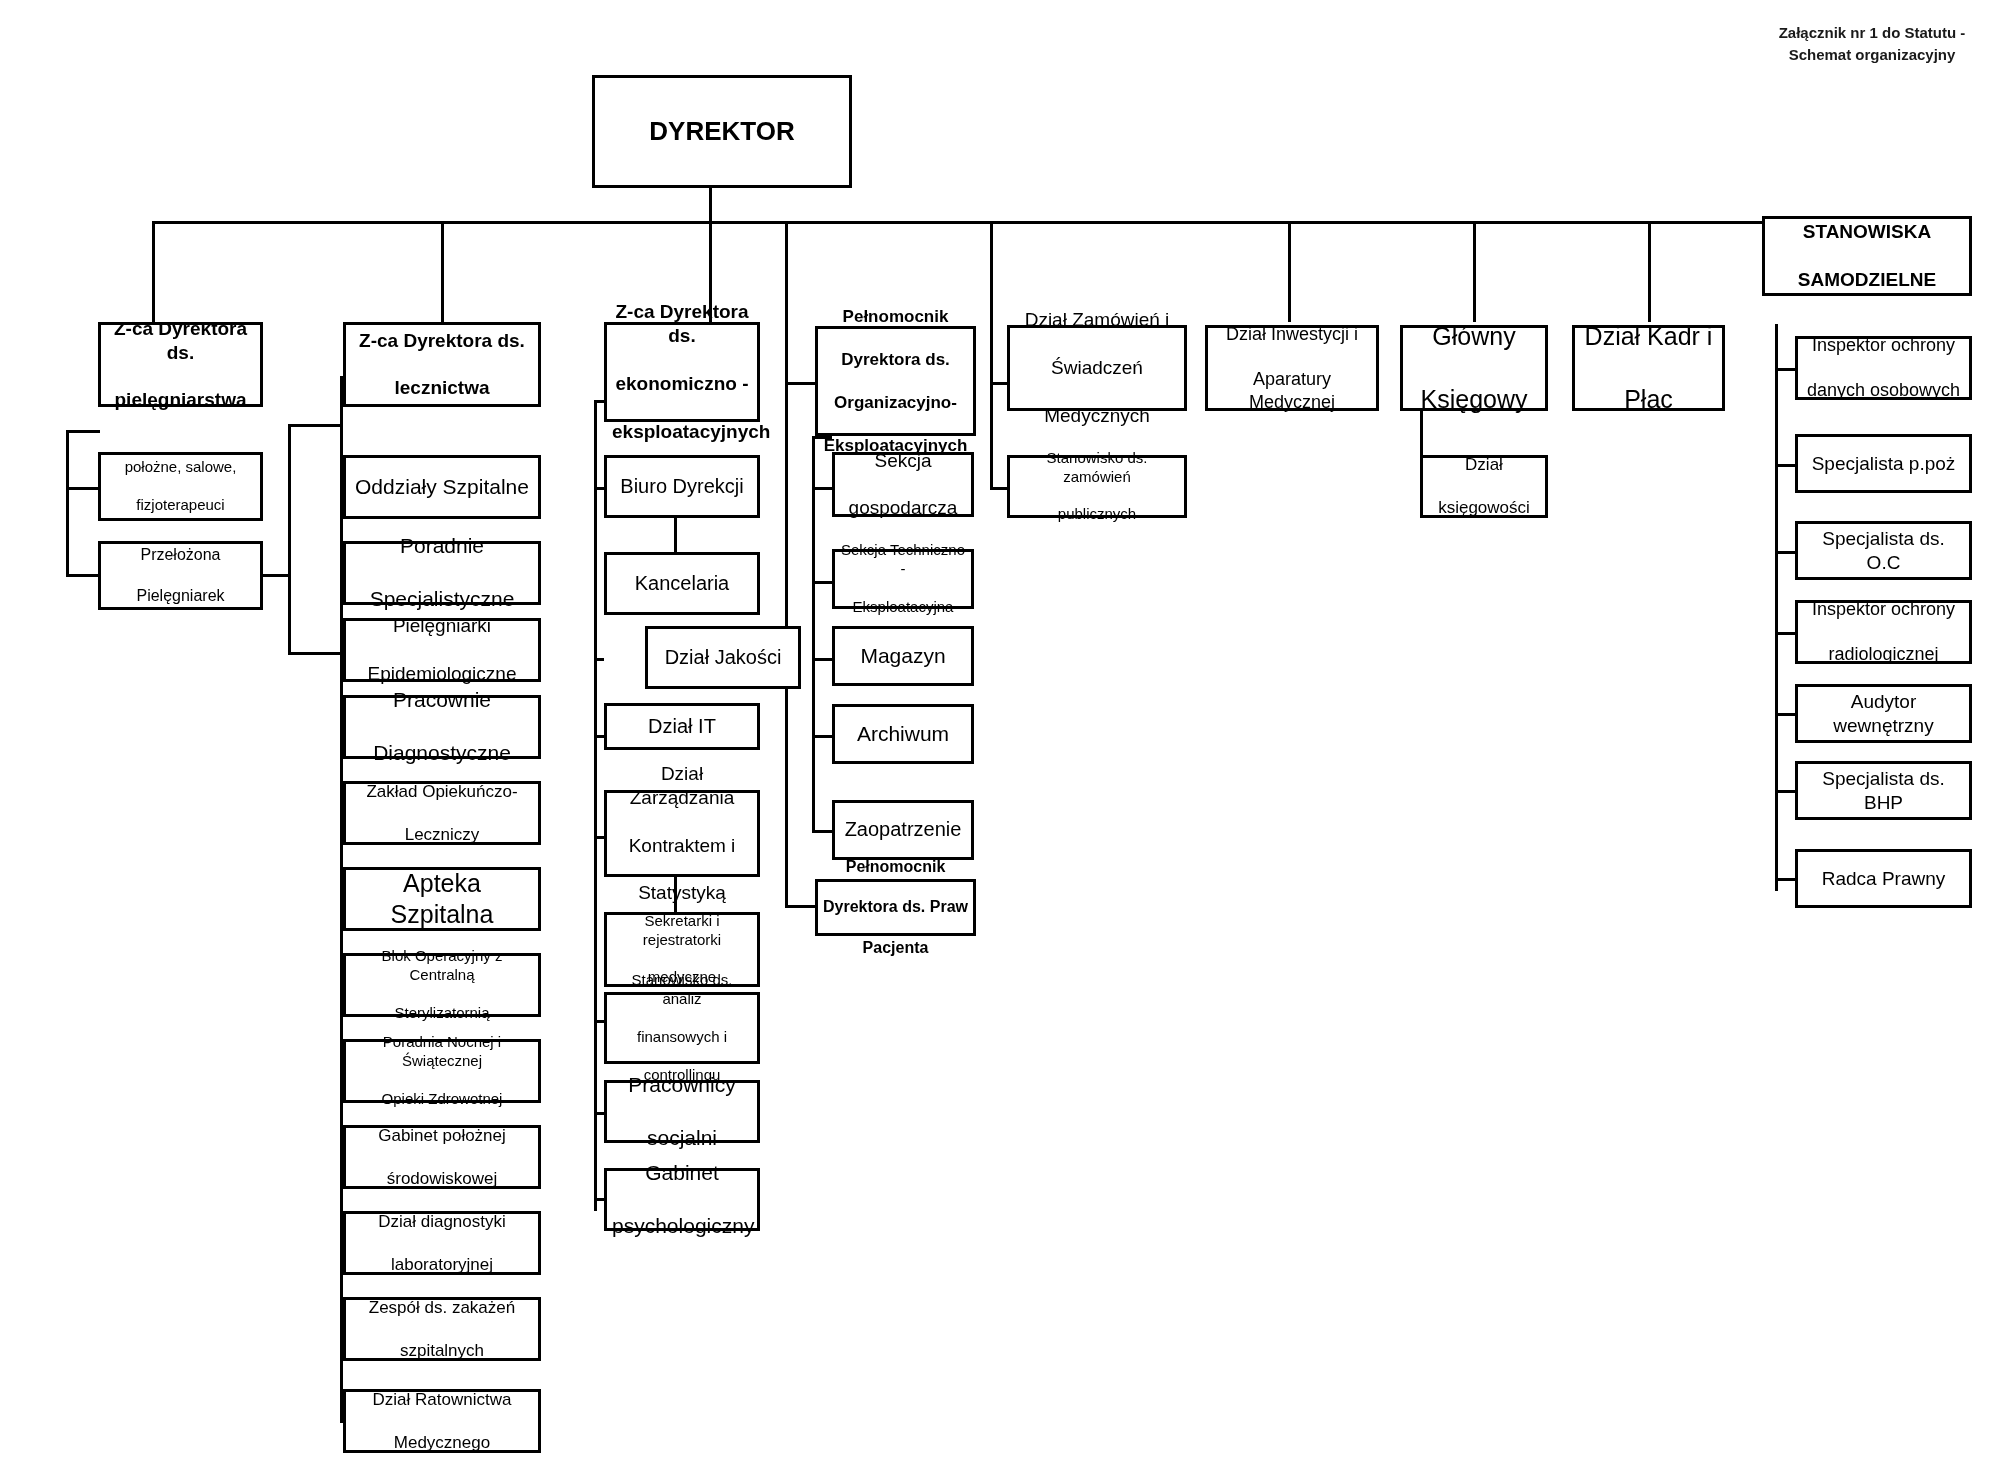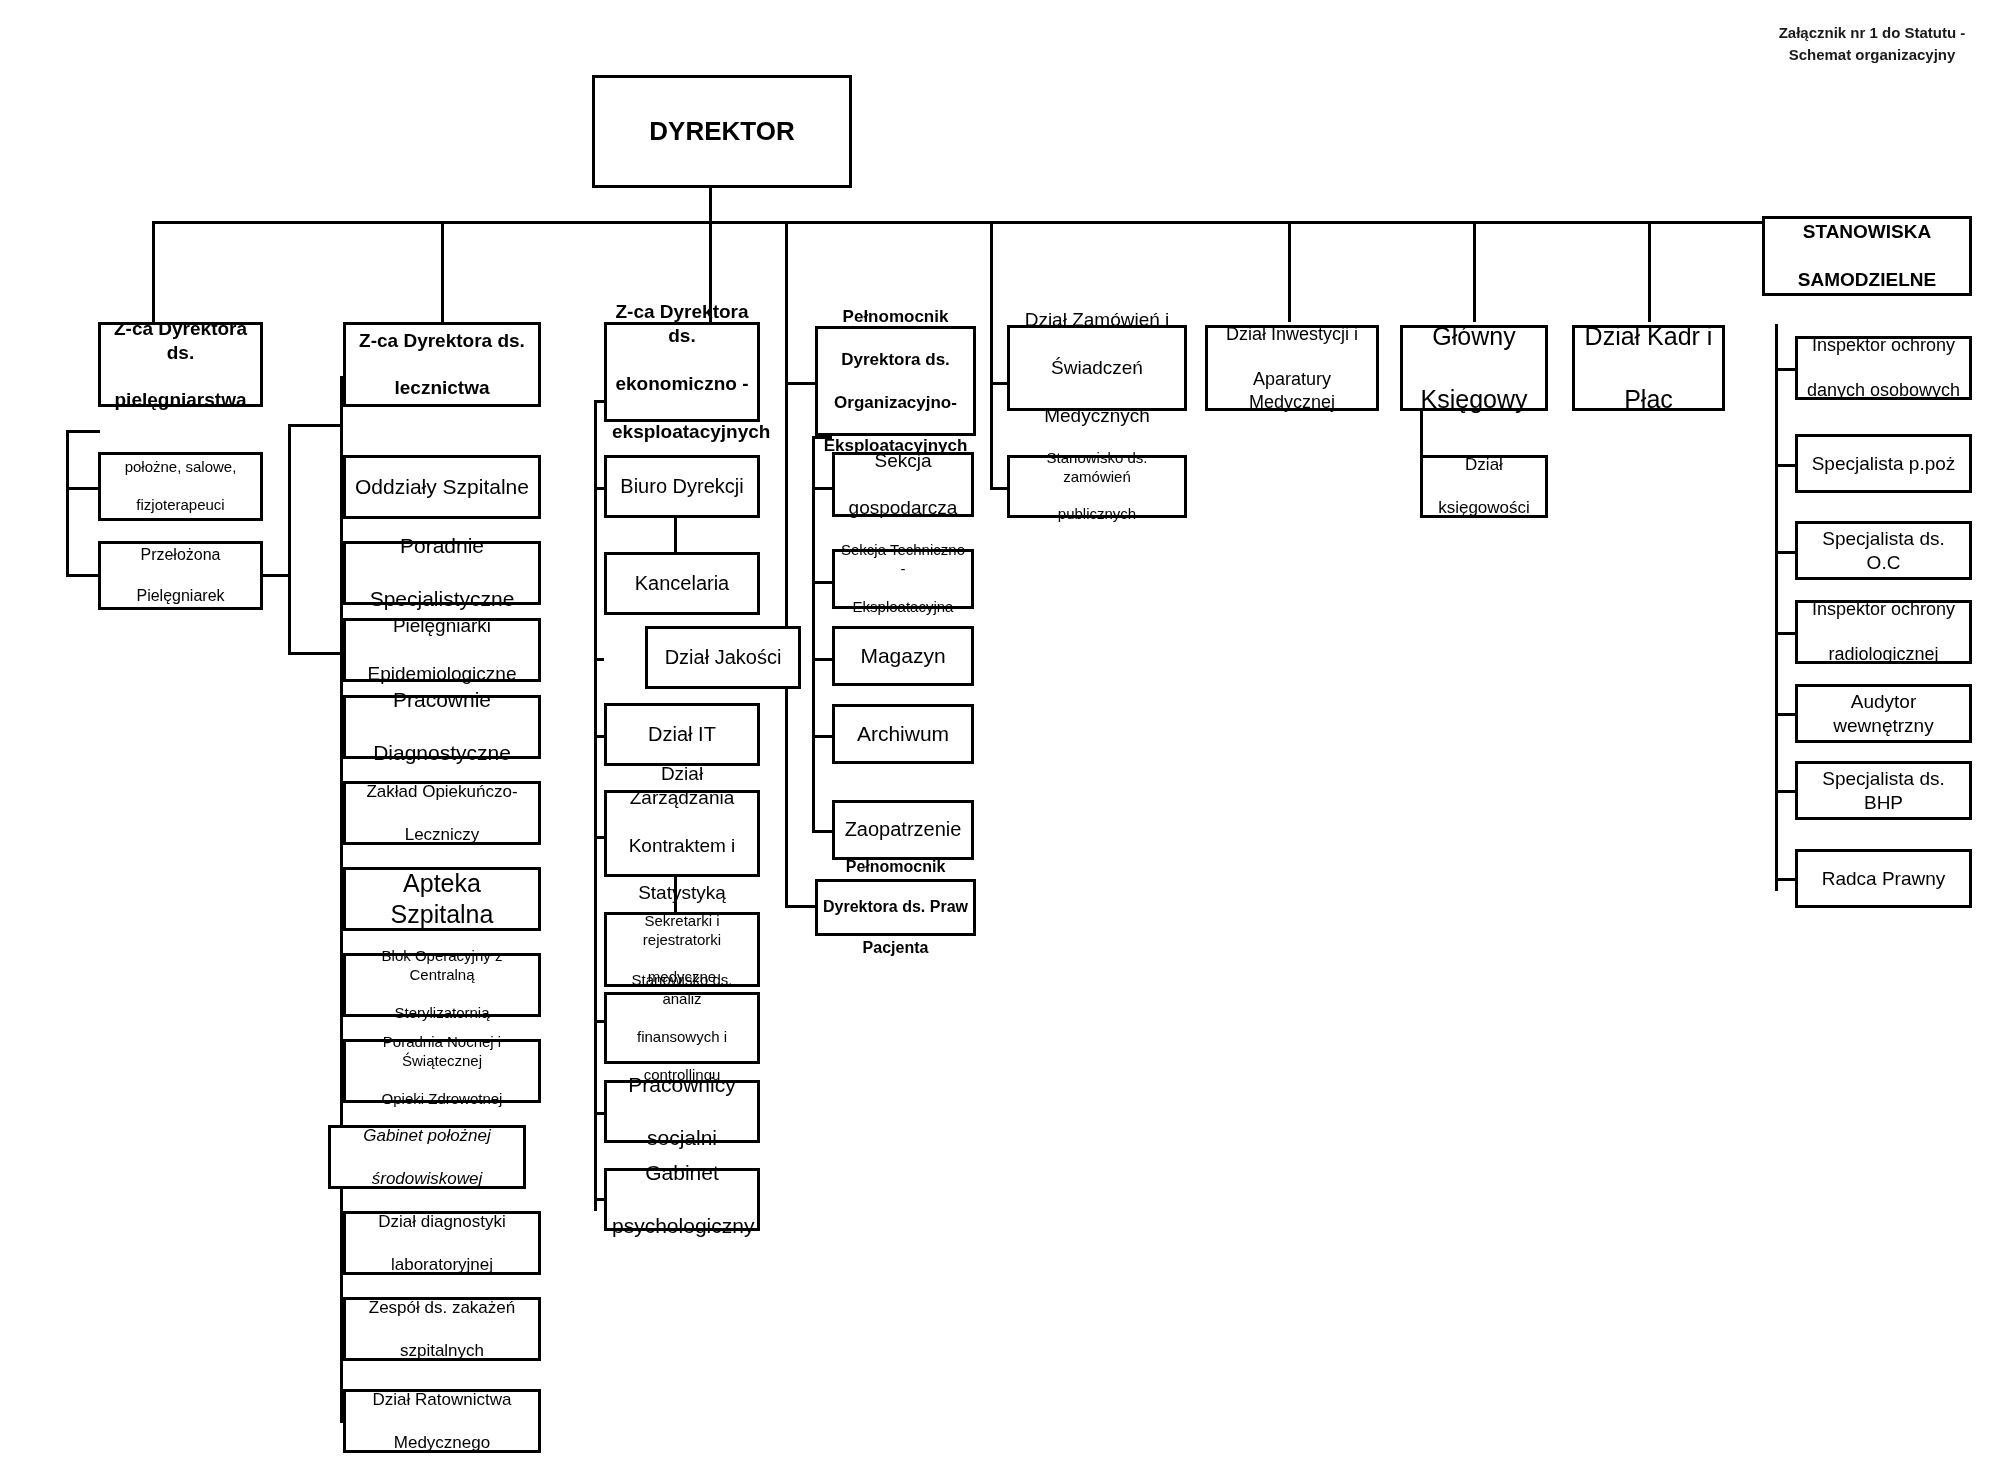--- a/index.html
+++ b/index.html
@@ -205,21 +205,21 @@
     <span>
         <span>Apteka Szpitalna</span>
       </span>
   </div>
   <div class="box f15" style="left:343px; top:953px; width:198px; height:64px;">
     <span><span>Blok Operacyjny z Centralną</span><br><span>Sterylizatornią</span></span>
   </div>
   <div class="box f15" style="left:343px; top:1039px; width:198px; height:64px;">
     <span><span>Poradnia Nocnej i Świątecznej</span><br><span>Opieki Zdrowotnej</span></span>
   </div>
-  <div class="box f17" style="left:328px; top:1125px; width:198px; height:64px;font-style:italic;">
+  <div class="box f17" style="left:343px; top:1125px; width:198px; height:64px;">
     <span><span>Gabinet położnej</span><br><span>środowiskowej</span></span>
   </div>
   <div class="box f17" style="left:343px; top:1211px; width:198px; height:64px;">
     <span><span>Dział diagnostyki</span><br><span>laboratoryjnej</span></span>
   </div>
   <div class="box f17" style="left:343px; top:1297px; width:198px; height:64px;">
     <span><span>Zespół ds. zakażeń</span><br><span>szpitalnych</span></span>
   </div>
   <div class="box f17" style="left:343px; top:1389px; width:198px; height:64px;">
     <span><span>Dział Ratownictwa</span><br><span>Medycznego</span></span>
@@ -240,21 +240,21 @@
   <div class="box f20" style="left:604px; top:552px; width:156px; height:63px;">
     <span>
         <span>Kancelaria</span>
       </span>
   </div>
   <div class="box f20" style="left:604px; top:626px; width:156px; height:63px;margin-left:41px;">
     <span>
         <span>Dział Jakości</span>
       </span>
   </div>
-  <div class="box f20" style="left:604px; top:703px; width:156px; height:63px;">
+  <div class="box f20" style="left:604px; top:703px; width:156px; height:47px;">
     <span>
         <span>Dział IT</span>
       </span>
   </div>
   <div class="box f19" style="left:604px; top:790px; width:156px; height:87px;">
     <span><span>Dział Zarządzania</span><br><span>Kontraktem i</span><br><span>Statystyką</span></span>
   </div>
   <div class="box f15" style="left:604px; top:912px; width:156px; height:75px;">
     <span><span>Sekretarki i rejestratorki</span><br><span>medyczne</span></span>
   </div>

